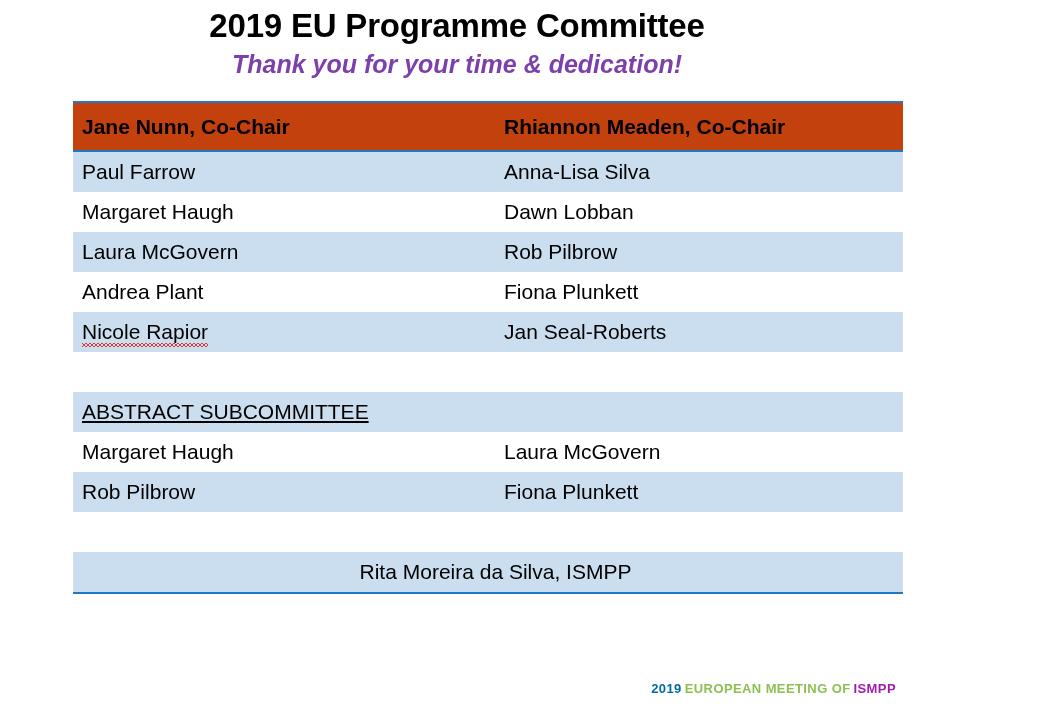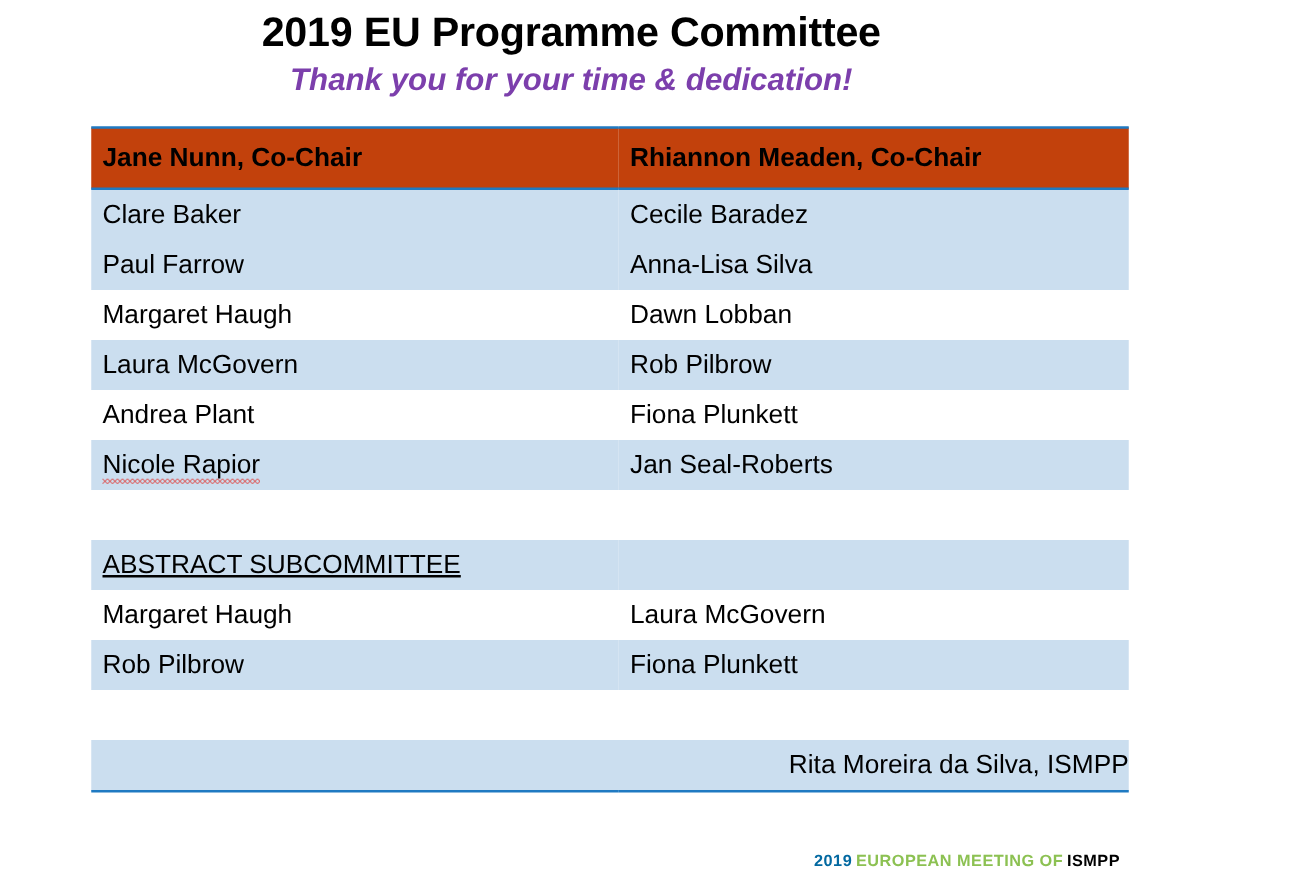--- a/index.html
+++ b/index.html
@@ -94,21 +94,21 @@
     text-decoration: underline;
     text-underline-offset: 2px;
     font-size: 21px;
   }
 
   tr.footer-row {
     background: #CBDEEF;
     border-bottom: 2px solid #1F7AC2;
   }
   tr.footer-row td {
-    text-align: right;
+    text-align: center;
     padding-left: 15px;
     height: 40px;
     margin-top: 44px;
   }
 
   
   .misspelled {
     position: relative;
     display: inline-block;
     padding-bottom: 1px;
@@ -132,21 +132,21 @@
     position: absolute;
     right: 18px;
     bottom: 12px;
     font-size: 13px;
     font-weight: bold;
     letter-spacing: 0.4px;
     white-space: nowrap;
   }
   .brand-year   { color: #0369a1; }
   .brand-middle { color: #8CC152; margin: 0 3px; }
-  .brand-org    { color: #000000; }
+  .brand-org    { color: #a21caf; }
 </style>
 </head>
 <body>
 
 <div class="slide">
 
   <div class="title-block">
     <div class="slide-title">2019 EU Programme Committee</div>
     <div class="slide-subtitle">Thank you for your time &amp; dedication!</div>
   </div>
@@ -158,24 +158,20 @@
           <col class="c2">
         </colgroup>
       <tbody>
 
         <tr class="head-row">
           <th>Jane Nunn, Co-Chair</th>
           <th>Rhiannon Meaden, Co-Chair</th>
         </tr>
 
         <tr class="shaded">
-          <td>Clare Baker</td>
-          <td>Cecile Baradez</td>
-        </tr>
-        <tr class="shaded">
           <td>Paul Farrow</td>
           <td>Anna-Lisa Silva</td>
         </tr>
         <tr class="plain">
           <td>Margaret Haugh</td>
           <td>Dawn Lobban</td>
         </tr>
         <tr class="shaded">
           <td>Laura McGovern</td>
           <td>Rob Pilbrow</td>

